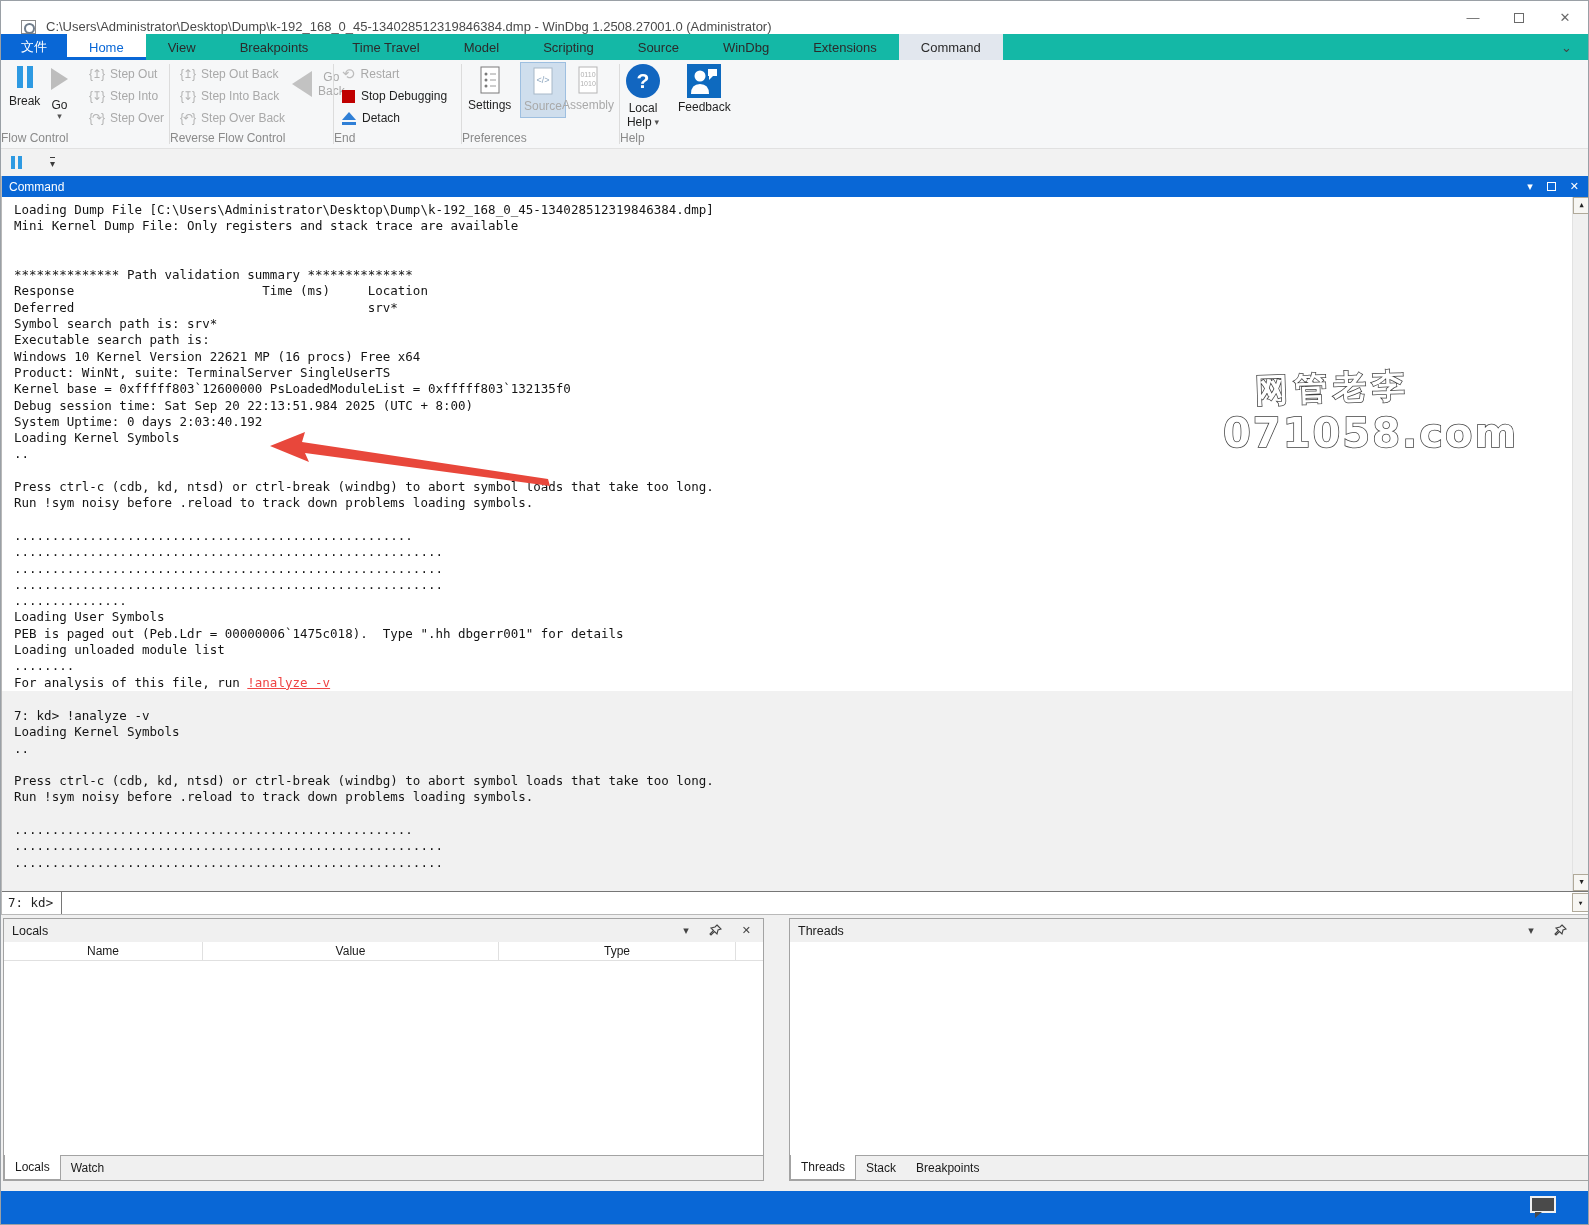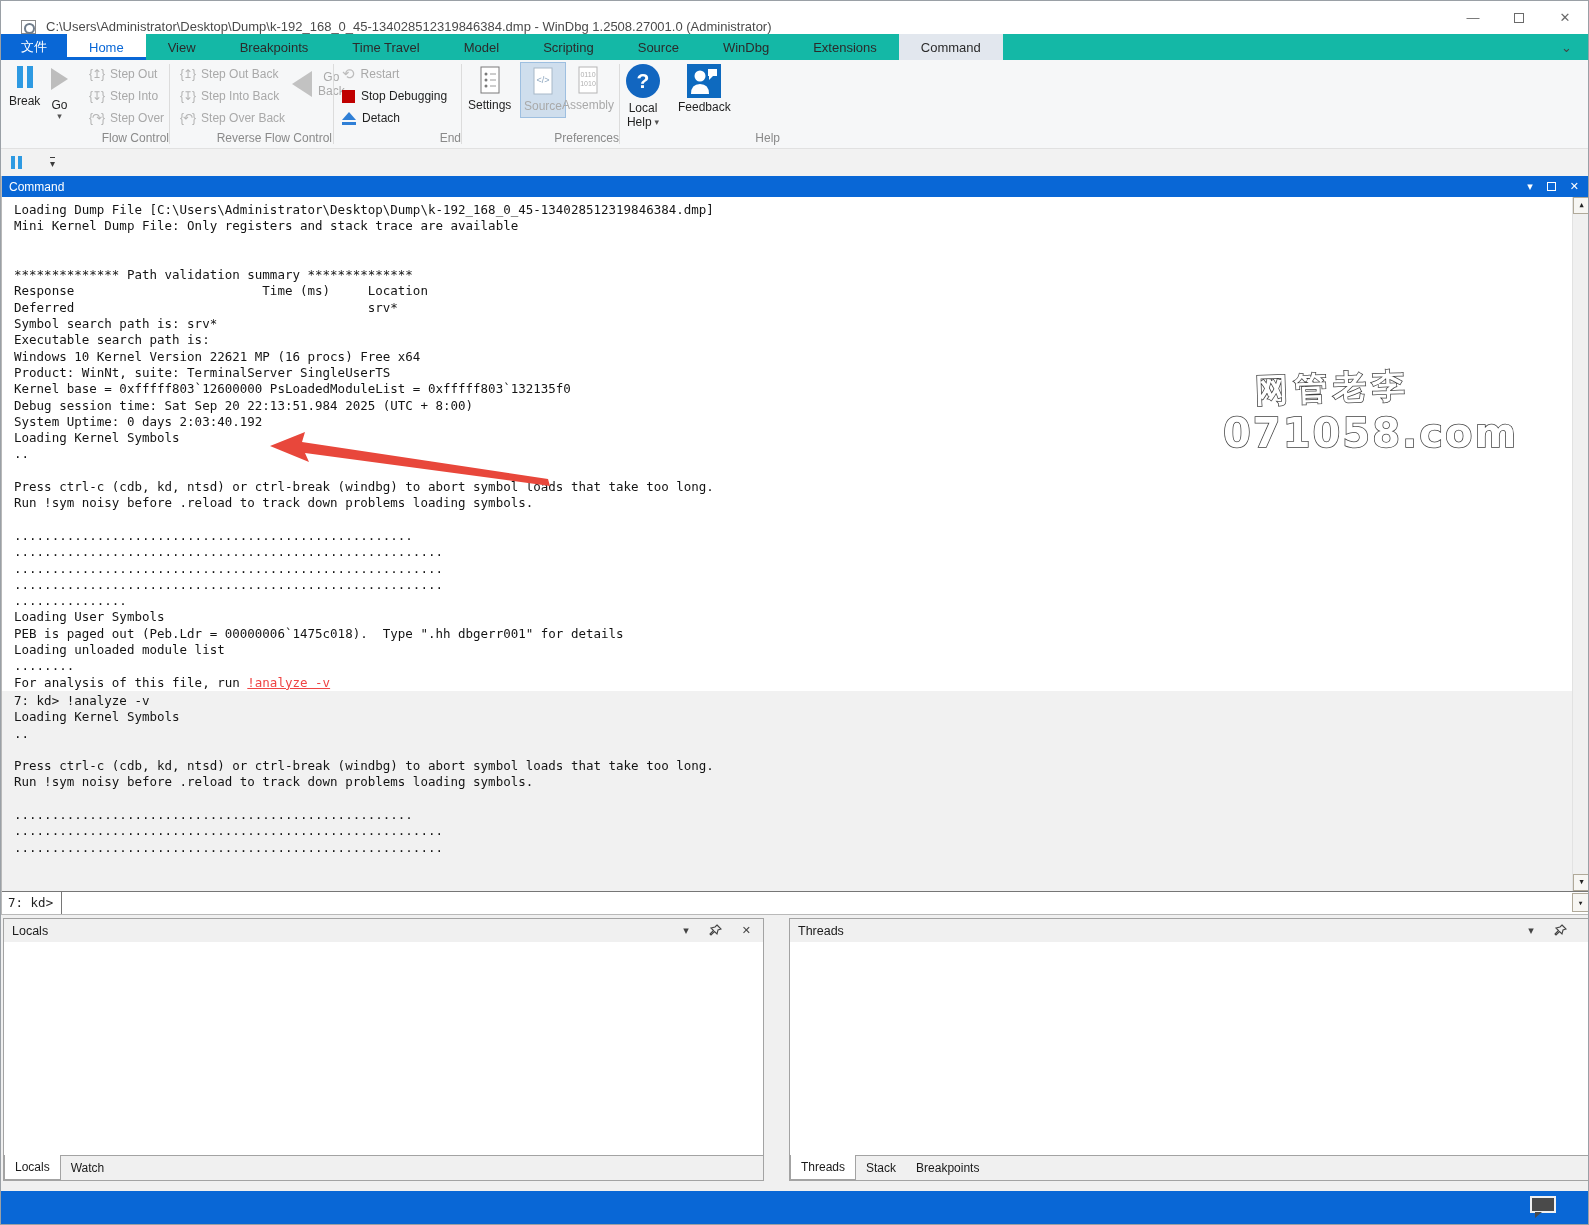--- a/index.html
+++ b/index.html
@@ -21,21 +21,21 @@
   .tabrow { position:absolute; left:0; top:33px; width:100%; height:26px; background:#14b8a6; display:flex; align-items:stretch; font-size:13px; }
   .rtab { padding:0 22px; display:flex; align-items:center; color:#2b2b2b; position:relative; }
   .rtab.file { background:#0967d6; color:#ffffff; padding:0 20px; }
   .rtab.home { background:#ffffff; color:#0967d6; }
   .rtab.home::after { content:""; position:absolute; left:0; bottom:0; width:100%; height:3px; background:#0967d6; }
   .rtab.command { background:#e2e7ee; }
   .tab-chevron { margin-left:auto; margin-right:16px; align-self:center; color:#444; font-size:13px; }
   
   .ribbon { position:absolute; left:0; top:59px; width:100%; height:89px; background:#f6f7f8; border-bottom:1px solid #e1e1e1; }
   .rgroup { position:absolute; top:0; height:100%; }
-  .grouplabel { position:absolute; bottom:3px; left:0; width:100%; text-align:right; font-size:12px; color:#8a8a8a; }
+  .grouplabel { position:absolute; bottom:3px; left:0; width:100%; text-align:left; font-size:12px; color:#8a8a8a; }
   .gsep { position:absolute; top:4px; bottom:4px; width:1px; background:#dcdcdc; }
   .bigbtn { position:absolute; display:flex; flex-direction:column; align-items:center; font-size:12px; color:#1f1f1f; }
   .pauseicon { display:flex; gap:4px; height:22px; align-items:center; }
   .pauseicon i { display:block; width:6px; height:22px; background:#2e9ae2; }
   .gotri { width:0; height:0; border-top:11px solid transparent; border-bottom:11px solid transparent; border-left:17px solid #bdbdbd; }
   .gobacktri { width:0; height:0; border-top:13px solid transparent; border-bottom:13px solid transparent; border-right:20px solid #c2c2c2; }
   .smallrow { position:absolute; display:flex; align-items:center; gap:6px; font-size:12px; color:#a9a9a9; height:18px; }
   .smallrow.en { color:#1f1f1f; }
   .brace { font-size:12px; color:#b3b3b3; letter-spacing:-1px; }
   .stopsq { width:13px; height:13px; background:#c00000; }
@@ -58,21 +58,21 @@
   .cmdtitle .t { margin-left:7px; }
   .cmdtitle .ic { margin-left:auto; display:flex; gap:14px; margin-right:10px; align-items:center; }
   .cmdtitle .ic span { font-size:11px; }
   .cmdtitle .maxbox { width:9px; height:9px; border:1px solid #fff; display:block; }
   .console { position:relative; flex:1 1 auto; overflow:hidden; display:flex; flex-direction:column;
              font-family:"DejaVu Sans Mono","Liberation Mono",monospace; font-size:12.5px; line-height:16.3px; color:#141414; }
   .console pre { font:inherit; white-space:pre; padding-left:12px; }
   .cblock1 { padding-top:5px; }
   .linkline { padding-left:12px; }
   .linkline a { color:#ef4444; text-decoration:underline; }
-  .cgray { background:#f1f1f1; flex:1 1 auto; padding-top:2px; }
+  .cgray { background:#f1f1f1; flex:1 1 auto; padding-top:17px; }
   
   .vscroll { position:absolute; right:0; top:0; bottom:0; width:17px; background:#f0f0f0; border-left:1px solid #e2e2e2; }
   .sbtn { position:absolute; left:0; width:17px; height:17px; background:#f7f6f3; border:1px solid #b0a999; color:#222; font-size:7px; display:flex; align-items:center; justify-content:center; }
   .sbtn.up { top:0; } .sbtn.dn { bottom:0; }
   
   .wm { position:absolute; color:#ffffff; font-weight:bold; -webkit-text-stroke:1.5px #3f3f3f; paint-order:stroke fill; white-space:nowrap; z-index:6; font-family:"DejaVu Sans", sans-serif; }
   .wm1 { left:1253px; top:183px; font-size:33px; letter-spacing:6px; transform:rotate(-2deg); }
   .wm2 { left:1221px; top:228px; font-size:40px; letter-spacing:2px; }
   .arrowsvg { position:absolute; left:255px; top:227px; z-index:5; }
   
@@ -347,20 +347,26 @@
     <div class="phead">
       <span class="t">Locals</span>
       <span class="ic">
         <span>▾</span>
         <svg class="pinsvg" width="13" height="13">
             <path d="M8 1 l4 4 -3 1 -1 4 -2.5 -2.5 L2 11 1 10 4.5 6.5 2 4 6 3 z" fill="none" stroke="#444" stroke-width="1.1"></path>
           </svg>
         <span>✕</span>
       </span>
     </div>
+    <div class="pcols center">
+      <span class="c" style="width:199px;">Name</span>
+      <span class="c" style="width:296px;">Value</span>
+      <span class="c" style="width:237px;">Type</span>
+      <span class="c" style="flex:1;border-right:none;"></span>
+    </div>
     <div class="pbody"></div>
     <div class="ptabs">
       <span class="ptab active">Locals</span>
       <span class="ptab">Watch</span>
     </div>
   </div>
 
   <div class="panel threads">
     <div class="phead">
       <span class="t">Threads</span>

